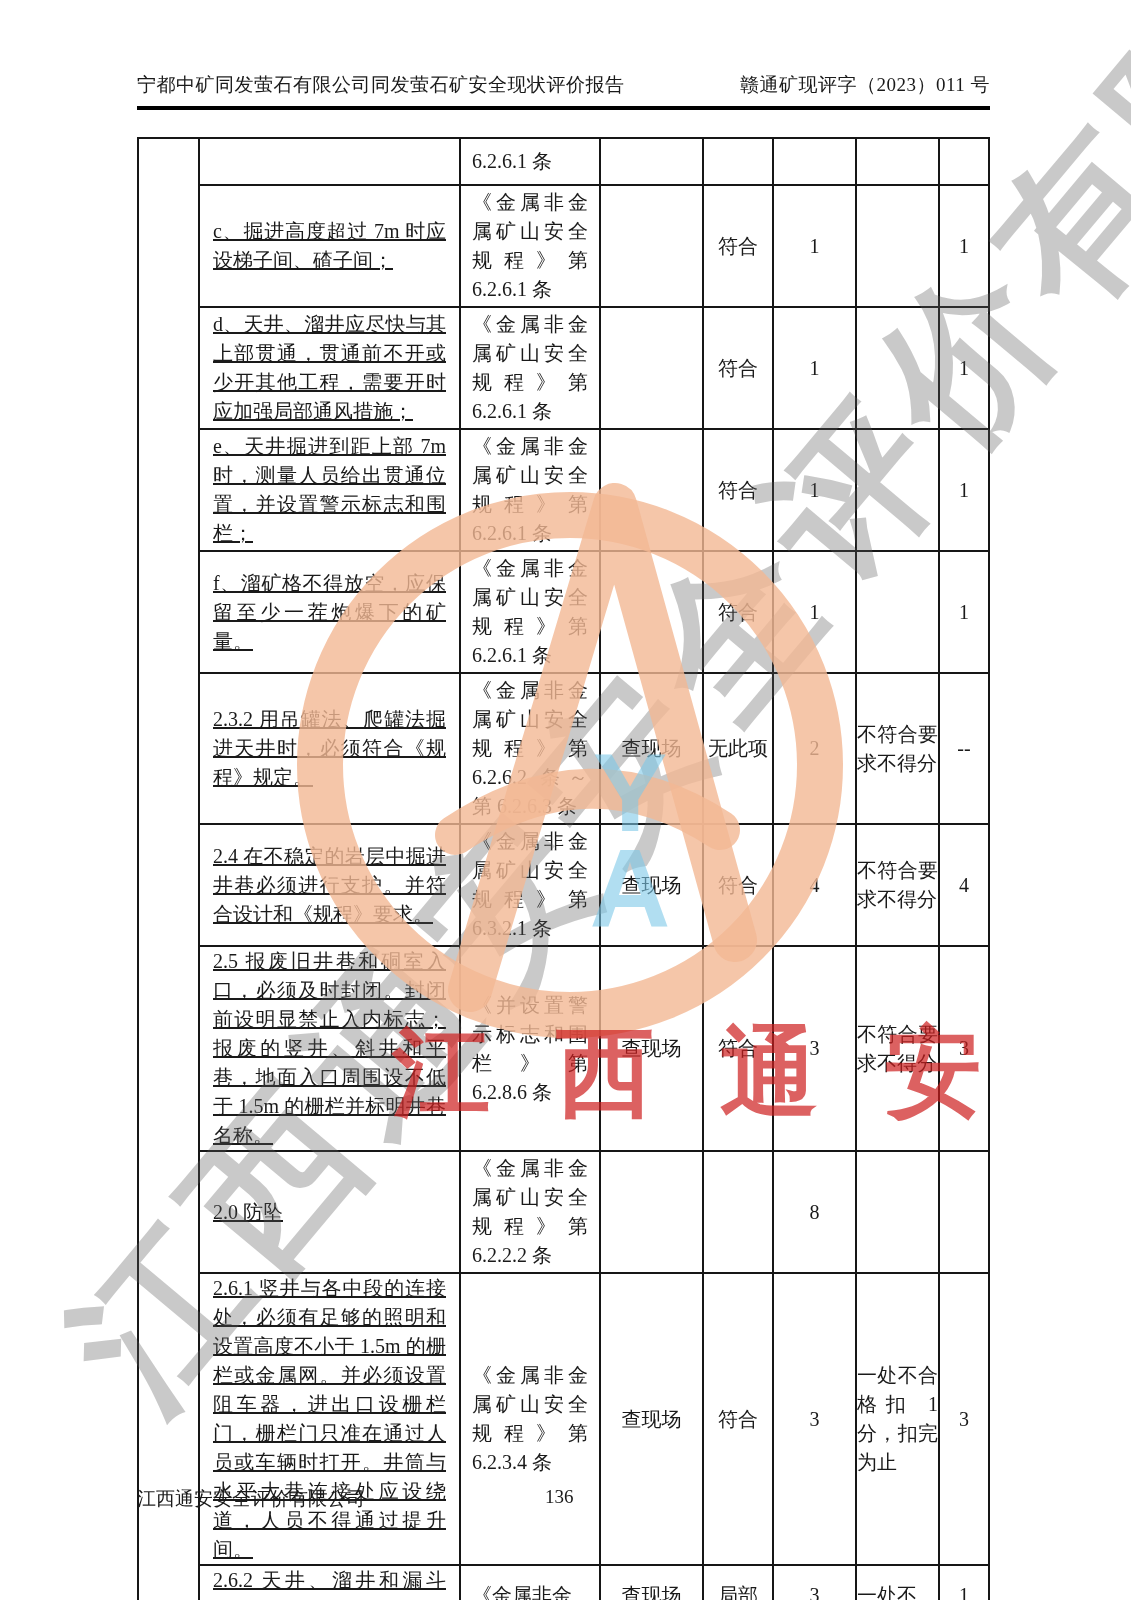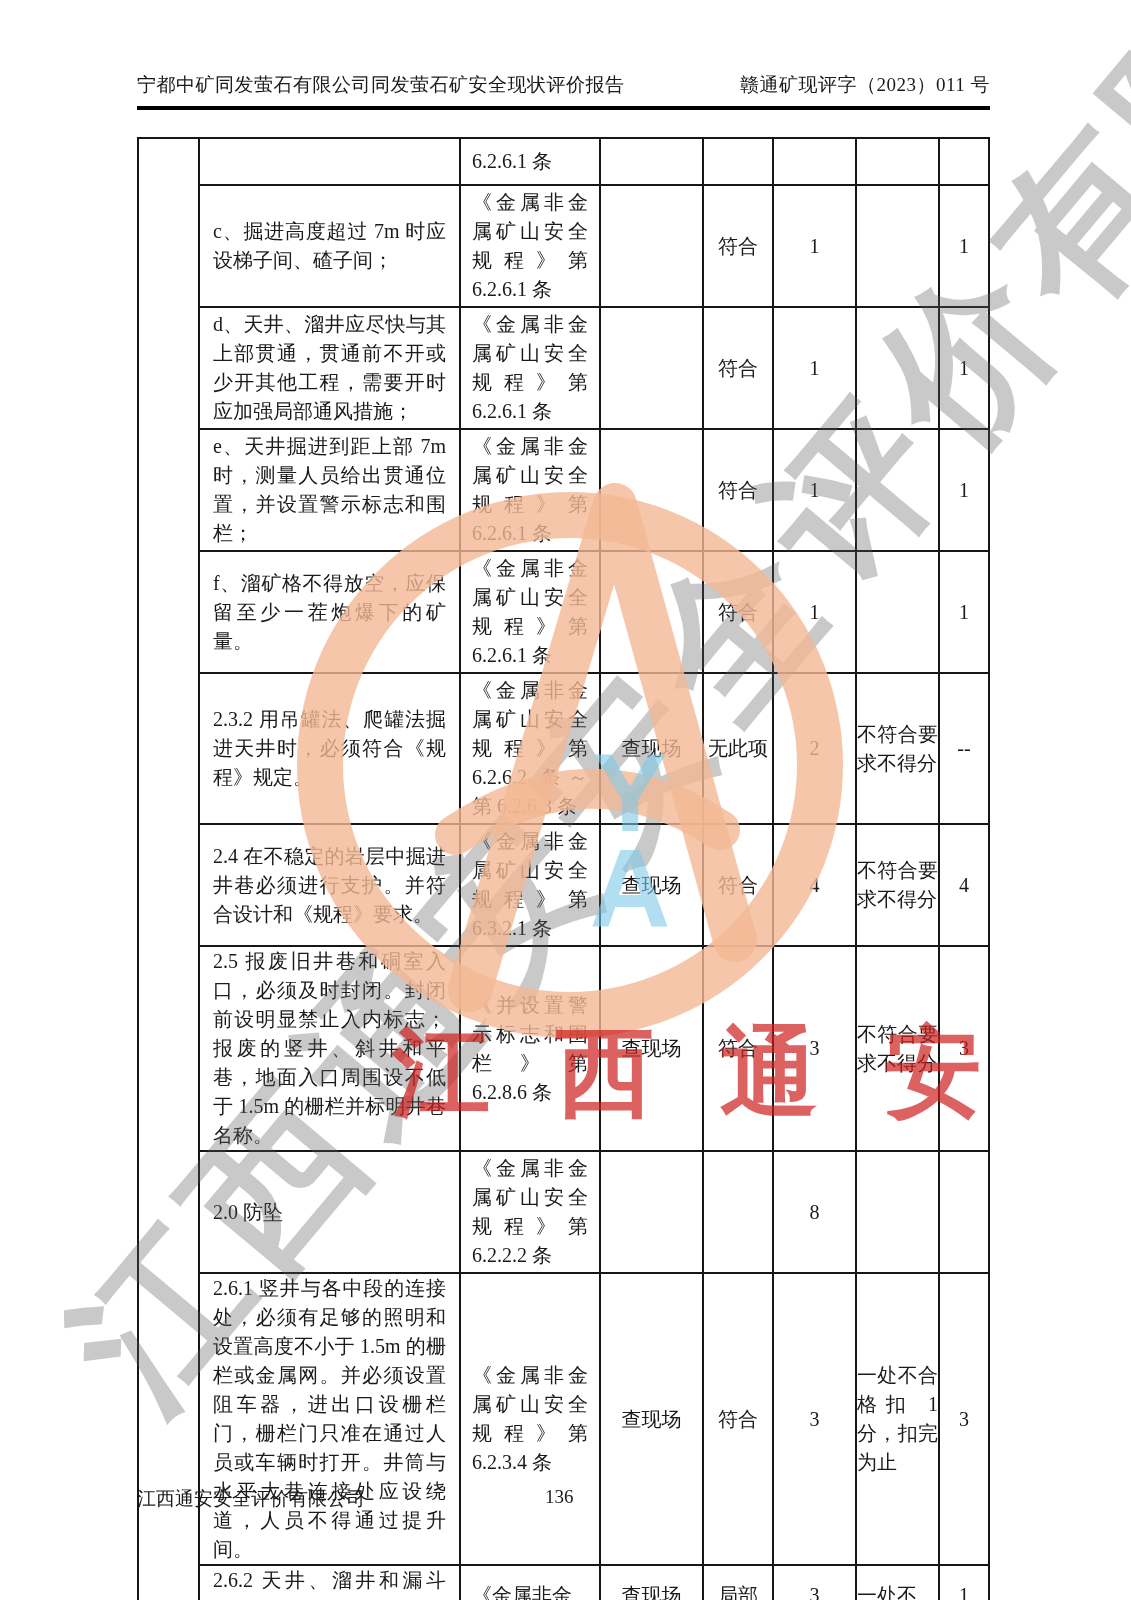--- a/index.html
+++ b/index.html
@@ -11,21 +11,21 @@
   .hdr { position:absolute; left:137px; top:72px; width:853px; display:flex;
          justify-content:space-between; align-items:flex-end; font-size:19px;
          letter-spacing:0.5px; white-space:nowrap; }
   .hdr-rule { position:absolute; left:137px; top:106px; width:853px; height:4px; background:#000; }
 
   
   table.eval { position:absolute; left:137px; top:137px; width:851px;
                border-collapse:collapse; table-layout:fixed; }
   table.eval td { border:2px solid #161616; vertical-align:middle; overflow:hidden;
                   font-size:20px; line-height:29px; }
-  td.c-item  { text-align:justify; padding:0 13px; }
+  td.c-item  { text-align:justify; padding:0 13px;text-decoration:underline; }
   td.c-basis { text-align:justify; padding:2px 11px; font-size:19px; line-height:27px; }
   td.c-mid   { text-align:center; padding:2px 4px; }
   td.c-rule  { text-align:justify; padding:2px 0; }
   
   .r0{height:47px;} .r1{height:105px;} .r2{height:120px;} .r3{height:116px;}
   .r4{height:114px;} .r5{height:141px;} .r6{height:115px;} .r7{height:173px;}
   .r8{height:115px;} .r9{height:261px;} .r10{height:44px;}
 
   
   .wm { position:absolute; pointer-events:none; }

